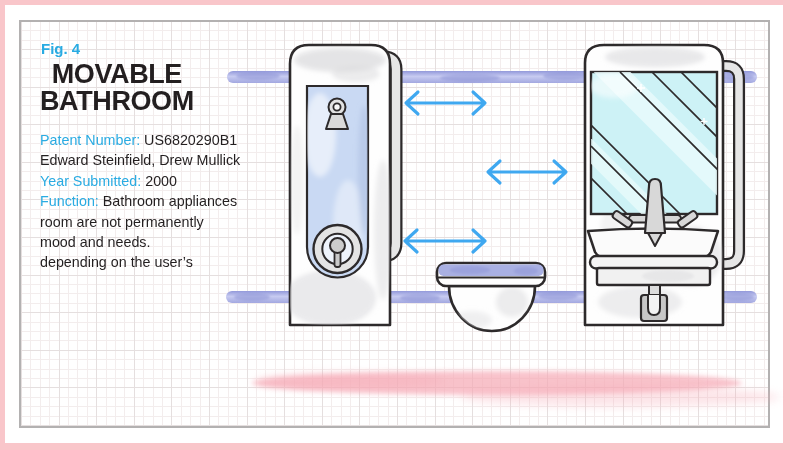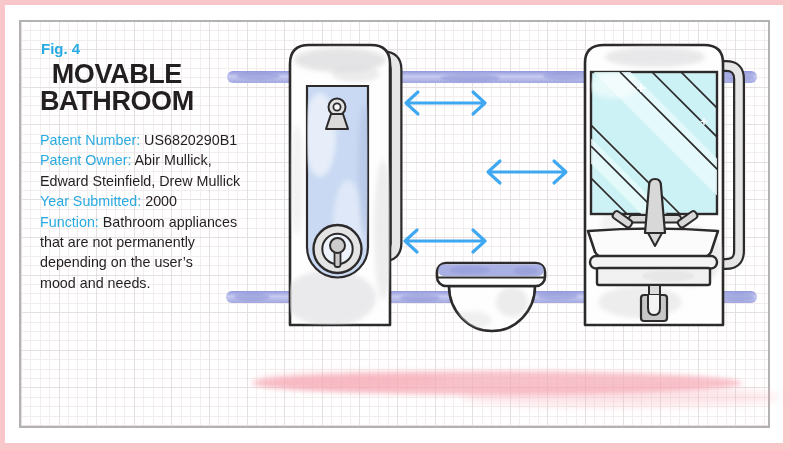--- a/index.html
+++ b/index.html
@@ -70,27 +70,26 @@
 
   <div class="fig-label">Fig. 4</div>
 
   <div class="title">
     <div>MOVABLE</div>
     <div>BATHROOM</div>
   </div>
 
   <div class="info">
     <div class="info-line"><span class="lbl">Patent Number:</span><span> US6820290B1</span></div>
-    <div class="info-line"><span class="lbl">Patent Owner:</span><span> Abir Mullick,</span></div>
     <div class="info-line"><span class="lbl"></span><span>Edward Steinfield, Drew Mullick</span></div>
     <div class="info-line"><span class="lbl">Year Submitted:</span><span> 2000</span></div>
     <div class="info-line"><span class="lbl">Function:</span><span> Bathroom appliances</span></div>
-    <div class="info-line"><span class="lbl"></span><span>that are not permanently</span></div>
+    <div class="info-line"><span class="lbl"></span><span>room are not permanently</span></div>
+    <div class="info-line"><span class="lbl"></span><span>mood and needs.</span></div>
     <div class="info-line"><span class="lbl"></span><span>depending on the user’s</span></div>
-    <div class="info-line"><span class="lbl"></span><span>mood and needs.</span></div>
   </div>
 
   <svg class="illo" width="790" height="450" viewBox="0 0 790 450">
     <defs>
       <filter id="fB2" x="-60%" y="-60%" width="220%" height="220%">
           <feGaussianBlur stdDeviation="1.3"></feGaussianBlur>
         </filter>
       <filter id="fB3" x="-60%" y="-60%" width="220%" height="220%">
           <feGaussianBlur stdDeviation="2.5"></feGaussianBlur>
         </filter>

